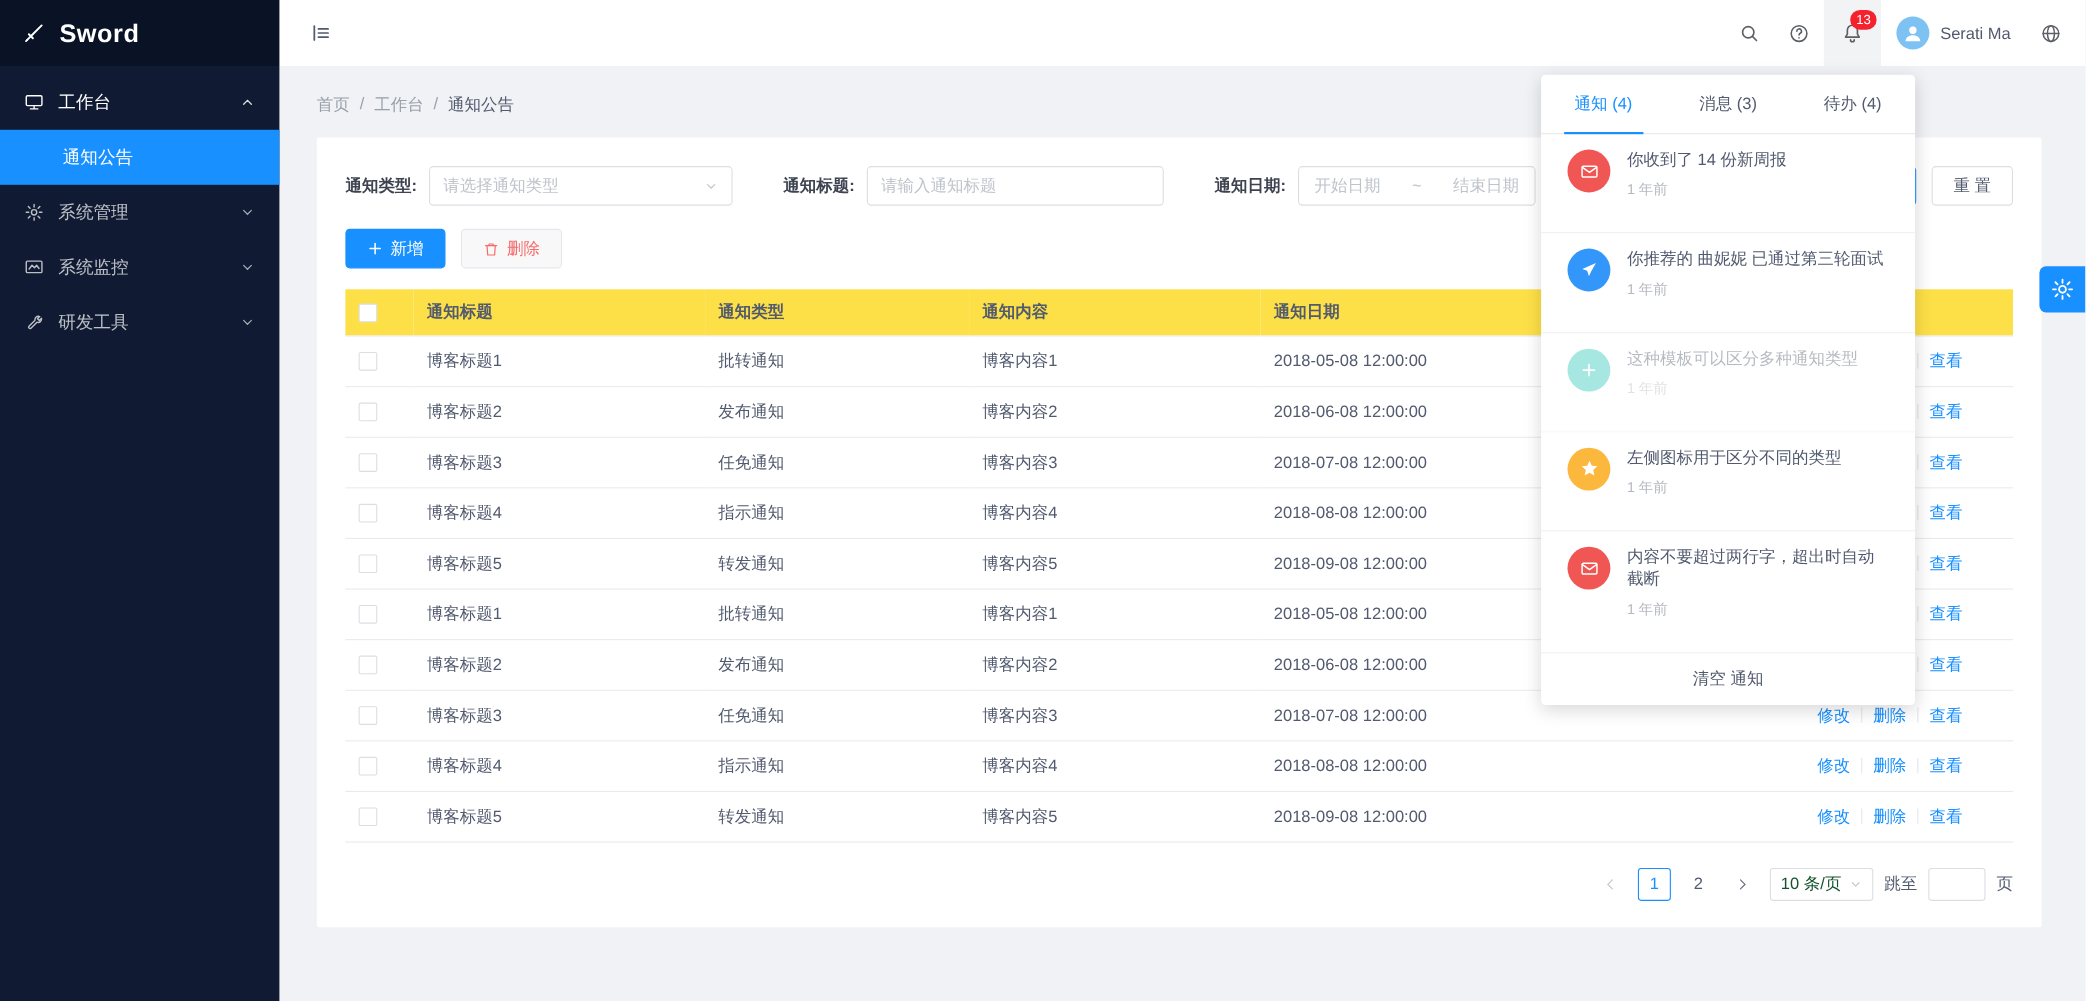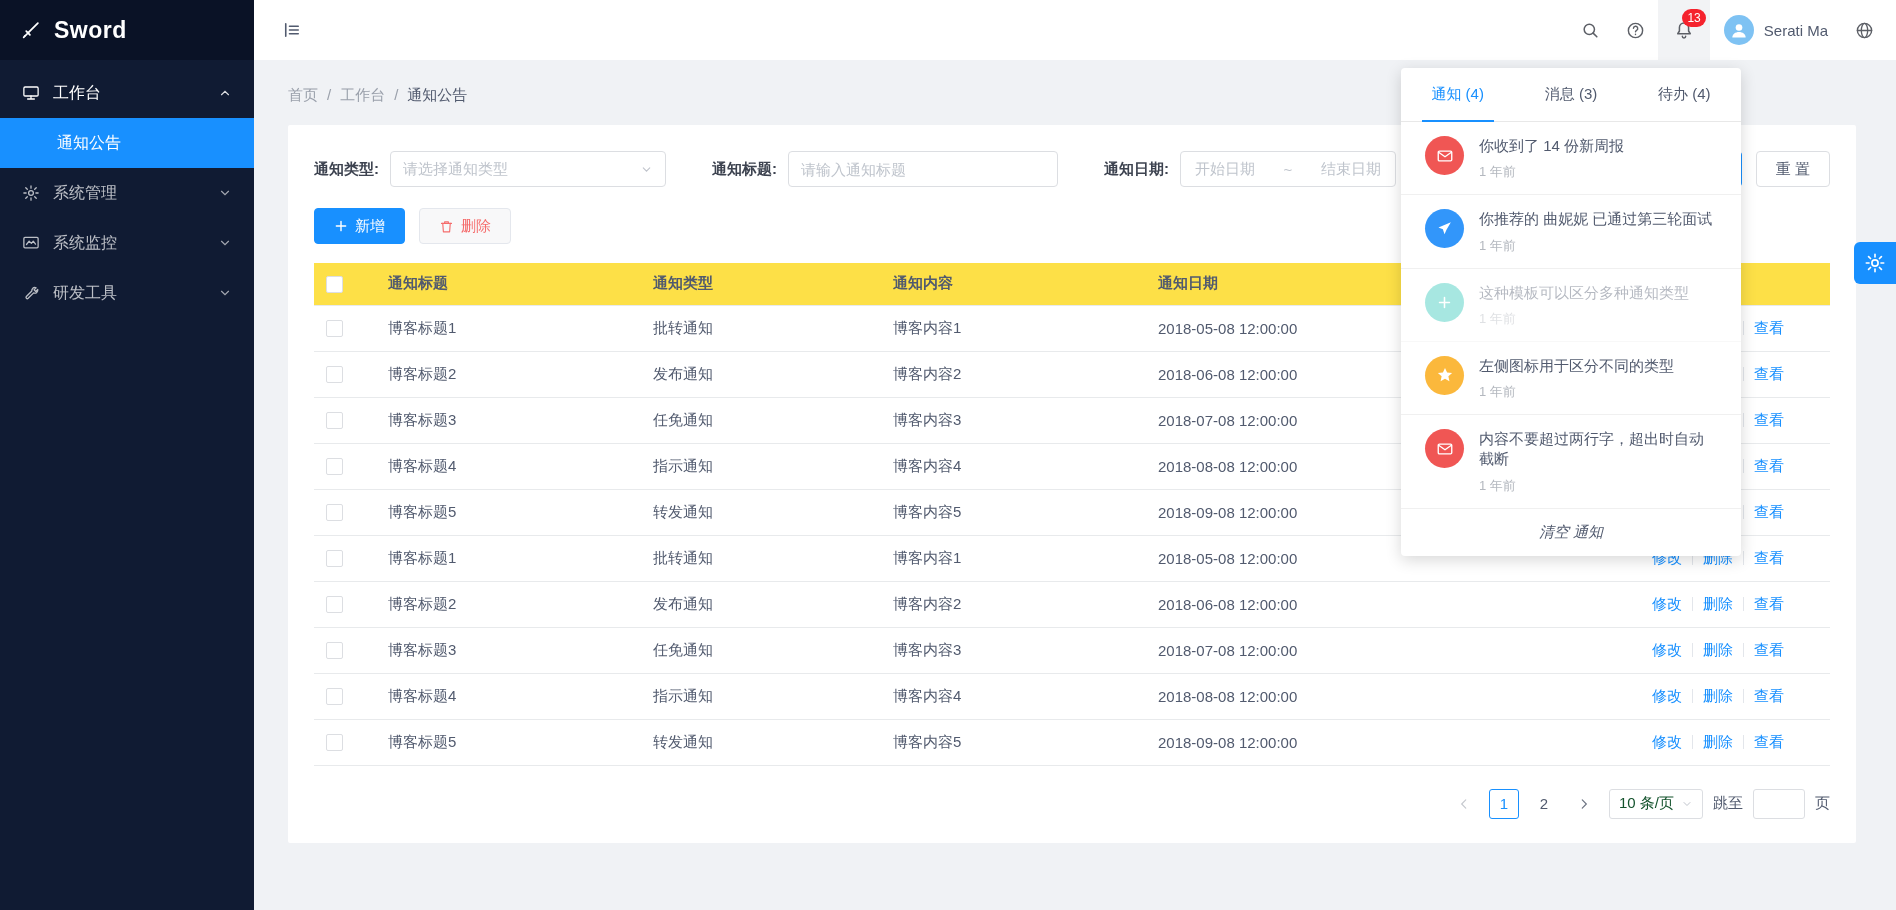--- a/index.html
+++ b/index.html
@@ -75,30 +75,30 @@
   .pg-size .chev { color: #c0c4cc; display: flex; }
   .pg-label { color: #515a6e; }
   .pg-input { width: 52px; height: 30px; border: 1px solid #dcdee2; border-radius: 3px; outline: none; padding: 0 6px; font-size: 15px; }
 
   
   .notice-panel { position: absolute; top: 68px; right: 155px; width: 340px; background: #fff; border-radius: 4px; box-shadow: 0 4px 16px rgba(0,0,0,.16); z-index: 20; }
   .np-tabs { display: flex; border-bottom: 1px solid #e8e8e8; height: 54px; }
   .np-tab { flex: 1; display: flex; align-items: center; justify-content: center; font-size: 15px; color: #515a6e; position: relative; cursor: pointer; }
   .np-tab.active { color: #1890ff; }
   .np-tab.active::after { content: ""; position: absolute; bottom: -1px; left: 50%; transform: translateX(-50%); width: 72px; height: 2px; background: #1890ff; }
-  .np-item { display: flex; gap: 15px; padding: 14px 24px 13px; border-bottom: 1px solid #f0f0f0; cursor: pointer; align-items: flex-start; }
+  .np-item { display: flex; gap: 15px; padding: 14px 24px 30px; border-bottom: 1px solid #f0f0f0; cursor: pointer; align-items: flex-start; }
   .np-item.read { opacity: .42; }
   .np-ic { width: 39px; height: 39px; border-radius: 50%; flex-shrink: 0; display: flex; align-items: center; justify-content: center; color: #fff; }
   .n-red  { background: #f05654; }
   .n-blue { background: #3296fa; }
   .n-teal { background: #2fc8b9; }
   .n-gold { background: #fbb83c; }
   .np-title { font-size: 15px; color: #515a6e; line-height: 1.35; margin-bottom: 7px; }
   .np-time { font-size: 13px; color: #b4b8bf; }
-  .np-footer { height: 47px; display: flex; align-items: center; justify-content: center; font-size: 15px; color: #515a6e; cursor: pointer; font-style: italic; }
+  .np-footer { height: 47px; display: flex; align-items: center; justify-content: center; font-size: 15px; color: #515a6e; cursor: pointer; }
 
   
   .gear-fab { position: absolute; right: 0; top: 242px; width: 42px; height: 42px; border: none; background: #1890ff; color: #fff; border-radius: 6px 0 0 6px; display: flex; align-items: center; justify-content: center; cursor: pointer; z-index: 15; }
 
   svg { display: block; }
 </style>
 </head>
 <body>
 
 <div class="app">

